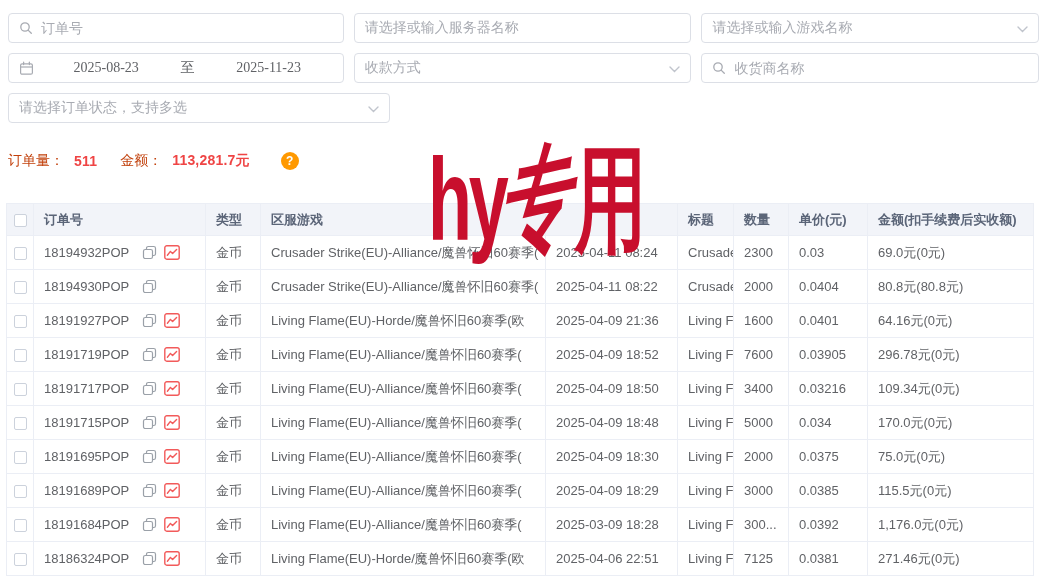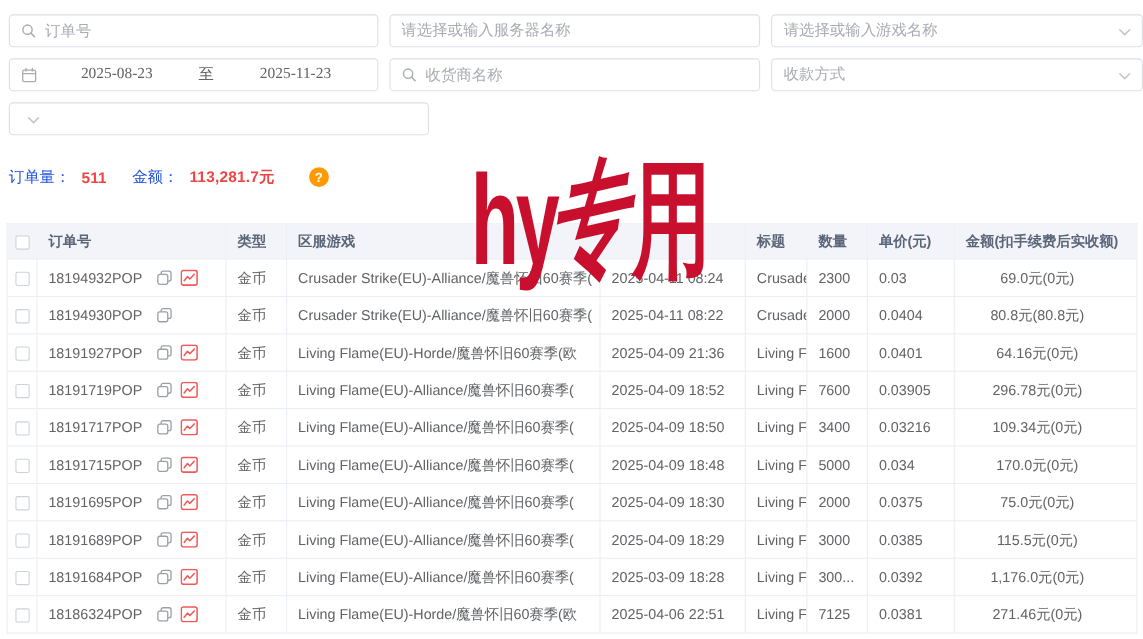--- a/index.html
+++ b/index.html
@@ -18,35 +18,35 @@
   .ph { color:#a8abb2; flex:1; white-space:nowrap; overflow:hidden; }
   .w382 { width:382px; } .w384 { width:384px; }
   .icon-pre { display:flex; align-items:center; margin-right:8px; flex:none; }
   .chev { flex:none; margin-left:6px; }
   .daterange span.d { flex:1; text-align:center; white-space:nowrap;font-family:Liberation Serif, serif; }
   .daterange span.sep { flex:0 0 34px; text-align:center; color:#606266; }
 
   
   .stats { display:flex; align-items:center; margin:29px 0 0 8px; font-size:14px; }
   .stat { display:flex; align-items:center; margin-right:23px; }
-  .stat .lbl { color:#1d4ed8;text-align:center; }
+  .stat .lbl { color:#c2410c;text-align:center; }
   .stat .val { color:#ef4444; font-weight:600; margin-left:10px; letter-spacing:.2px; }
   .help { width:18px; height:18px; border-radius:50%; background:#ff9900; color:#fff;
     font-size:12px; font-weight:700; display:flex; align-items:center; justify-content:center;
     margin-left:8px; cursor:pointer; }
 
   
   .tablewrap { margin:33px 0 0 6px; }
   table { border-collapse:collapse; table-layout:fixed; width:1027px; }
   th, td { border:1px solid #ebeef5; white-space:nowrap; overflow:hidden; }
   th { background:#f2f4f9; height:32px; font-size:13px; color:#5b6578; font-weight:700;
     text-align:left; padding:0 10px; }
   td { height:33px; font-size:13px; color:#606266; padding:0 10px; }
   th.num, td.num { text-align:left; }
-  td.amt, th.amt { text-align:center; padding-right:25px; }
+  td.amt, th.amt { text-align:left; padding-right:25px; }
   .cbcell { text-align:center; padding:0; }
   .cb { display:inline-block; width:13px; height:13px; border:1px solid #ccd2dc;
     border-radius:2px; background:#fff; vertical-align:middle; cursor:pointer; }
   .ordcell { display:flex; align-items:center; height:33px; }
   .ordno { margin-right:13px; }
   .rowicons { display:flex; align-items:center; gap:7px; }
   .rowicons svg { cursor:pointer; }
 
   
   .watermark { position:absolute; left:428px; top:136px; z-index:6; pointer-events:none;
@@ -89,40 +89,41 @@
             <line x1="1.6" y1="6" x2="13.4" y2="6" stroke="#a8abb2" stroke-width="1.2"></line>
             <line x1="4.6" y1="1.2" x2="4.6" y2="3.6" stroke="#a8abb2" stroke-width="1.2" stroke-linecap="round"></line>
             <line x1="10.4" y1="1.2" x2="10.4" y2="3.6" stroke="#a8abb2" stroke-width="1.2" stroke-linecap="round"></line>
           </svg>
       </span>
       <span class="d">2025-08-23</span>
       <span class="sep">至</span>
       <span class="d">2025-11-23</span>
     </div>
     <div class="ctrl w384">
+      <span class="ph">收款方式</span>
+      <span class="chev">
+        <svg width="11" height="7" viewBox="0 0 11 7">
+            <path d="M1 1 L5.5 5.5 L10 1" fill="none" stroke="#c0c4cc" stroke-width="1.4" stroke-linecap="round"></path>
+          </svg>
+      </span>
+    </div>
+    <div class="ctrl w384">
       <span class="icon-pre">
         <svg width="14" height="14" viewBox="0 0 14 14">
             <circle cx="6" cy="6" r="4.2" fill="none" stroke="#a8abb2" stroke-width="1.3"></circle>
             <line x1="9.1" y1="9.1" x2="12.3" y2="12.3" stroke="#a8abb2" stroke-width="1.3" stroke-linecap="round"></line>
           </svg>
       </span>
       <input placeholder="收货商名称" style="">
     </div>
-    <div class="ctrl w384">
-      <span class="ph">收款方式</span>
-      <span class="chev">
-        <svg width="11" height="7" viewBox="0 0 11 7">
-            <path d="M1 1 L5.5 5.5 L10 1" fill="none" stroke="#c0c4cc" stroke-width="1.4" stroke-linecap="round"></path>
-          </svg>
-      </span>
-    </div>
   </div>
 
   <div class="frow">
     <div class="ctrl w382">
+      <span class="ph">请选择订单状态，支持多选</span>
       <span class="chev">
         <svg width="11" height="7" viewBox="0 0 11 7">
             <path d="M1 1 L5.5 5.5 L10 1" fill="none" stroke="#c0c4cc" stroke-width="1.4" stroke-linecap="round"></path>
           </svg>
       </span>
     </div>
   </div>
 </div>
 
 <div class="stats">

